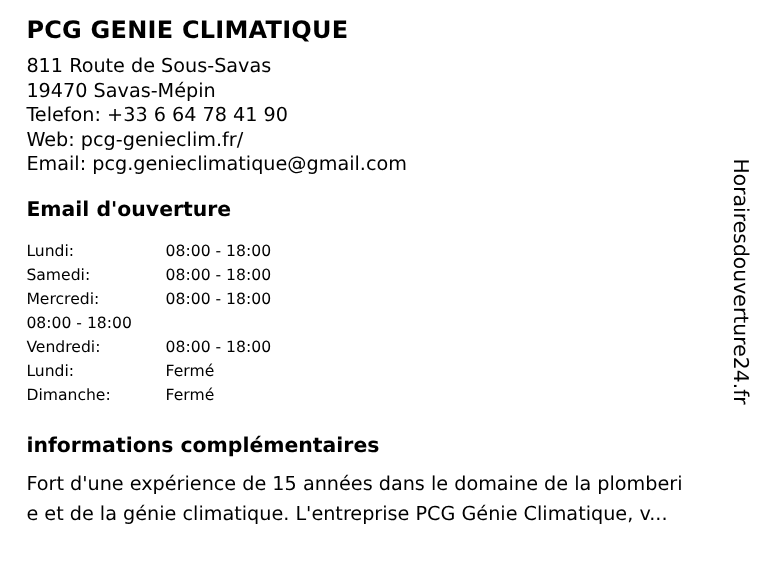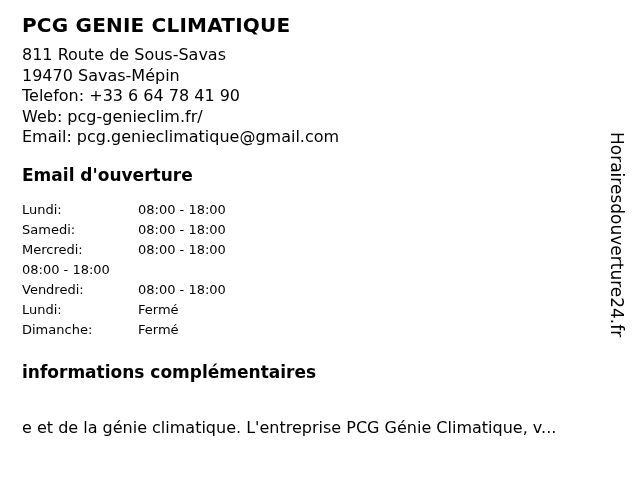--- a/index.html
+++ b/index.html
@@ -102,19 +102,19 @@
     </div>
     <div class="hours-row">
       <span class="hours-day">Dimanche:</span>
       <span class="hours-time">Fermé</span>
     </div>
   </div>
 
   <h2 class="section-heading info-heading">informations complémentaires</h2>
 
   <p class="description">
-    <br>
+    <span>Fort d'une expérience de 15 années dans le domaine de la plomberi</span><br>
     <span>e et de la génie climatique. L'entreprise PCG Génie Climatique, v...</span>
   </p>
 
 </div>
 
 <div class="watermark">Horairesdouverture24.fr</div>
 
 </body></html>

